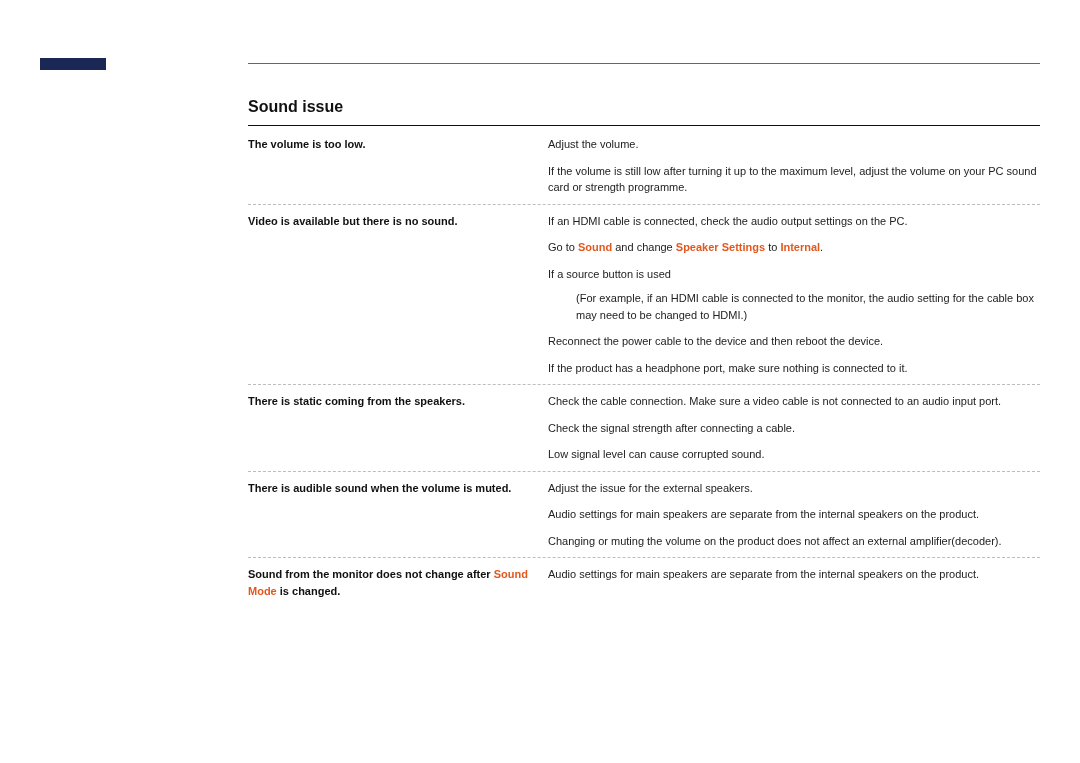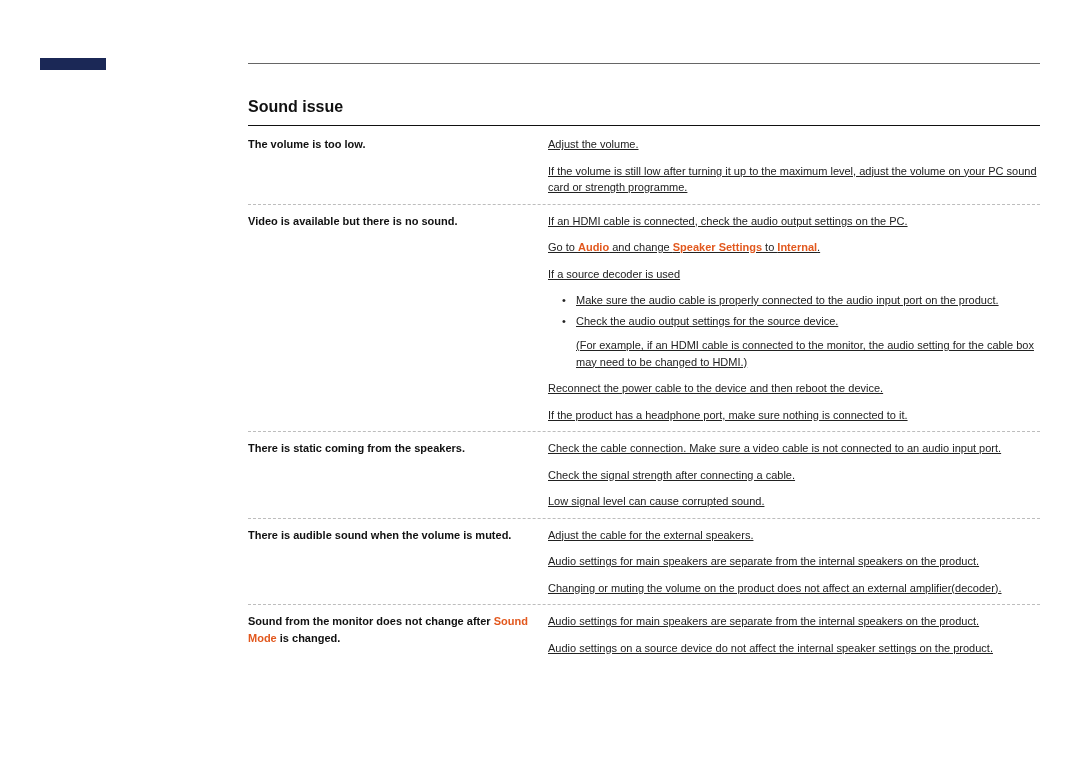--- a/index.html
+++ b/index.html
@@ -53,21 +53,20 @@
   .row:last-child { border-bottom: none; }
   .col-left {
     width: 300px;
     flex: 0 0 300px;
     padding-right: 20px;
     font-weight: 700;
     color: #111;
   }
   .col-right {
     flex: 1;
-    text-decoration: underline;
   }
   .col-right p { margin-bottom: 10px; }
   .col-right p:last-child { margin-bottom: 0; }
   .accent { color: #e2581e; font-weight: 700; }
   ul.bullets {
     list-style: none;
     margin: 4px 0 10px 0;
   }
   ul.bullets li {
     position: relative;
@@ -101,48 +100,43 @@
         <div class="col-left">The volume is too low.</div>
         <div class="col-right">
           <p>Adjust the volume.</p>
           <p>If the volume is still low after turning it up to the maximum level, adjust the volume on your PC sound card or strength programme.</p>
         </div>
       </div>
       <div class="row">
         <div class="col-left">Video is available but there is no sound.</div>
         <div class="col-right">
           <p>If an HDMI cable is connected, check the audio output settings on the PC.</p>
-          <p>Go to <span class="accent">Audio</span> and change <span class="accent">Speaker Settings</span> to <span class="accent">Internal</span>.</p>
-          <p>If a source decoder is used</p>
-          <ul class="bullets">
-            <li>Make sure the audio cable is properly connected to the audio input port on the product.</li>
-            <li>Check the audio output settings for the source device.</li>
-          </ul>
+          <p>Go to <span class="accent">Sound</span> and change <span class="accent">Speaker Settings</span> to <span class="accent">Internal</span>.</p>
+          <p>If a source button is used</p>
           <p class="sub-note">(For example, if an HDMI cable is connected to the monitor, the audio setting for the cable box may need to be changed to HDMI.)</p>
           <p>Reconnect the power cable to the device and then reboot the device.</p>
           <p>If the product has a headphone port, make sure nothing is connected to it.</p>
         </div>
       </div>
       <div class="row">
         <div class="col-left">There is static coming from the speakers.</div>
         <div class="col-right">
           <p>Check the cable connection. Make sure a video cable is not connected to an audio input port.</p>
           <p>Check the signal strength after connecting a cable.</p>
           <p>Low signal level can cause corrupted sound.</p>
         </div>
       </div>
       <div class="row">
         <div class="col-left">There is audible sound when the volume is muted.</div>
         <div class="col-right">
-          <p>Adjust the cable for the external speakers.</p>
+          <p>Adjust the issue for the external speakers.</p>
           <p>Audio settings for main speakers are separate from the internal speakers on the product.</p>
           <p>Changing or muting the volume on the product does not affect an external amplifier(decoder).</p>
         </div>
       </div>
       <div class="row">
         <div class="col-left">Sound from the monitor does not change after <span class="accent">Sound Mode</span> is changed.</div>
         <div class="col-right">
           <p>Audio settings for main speakers are separate from the internal speakers on the product.</p>
-          <p>Audio settings on a source device do not affect the internal speaker settings on the product.</p>
         </div>
       </div>
     </div>
 </div>
 
 </body></html>

